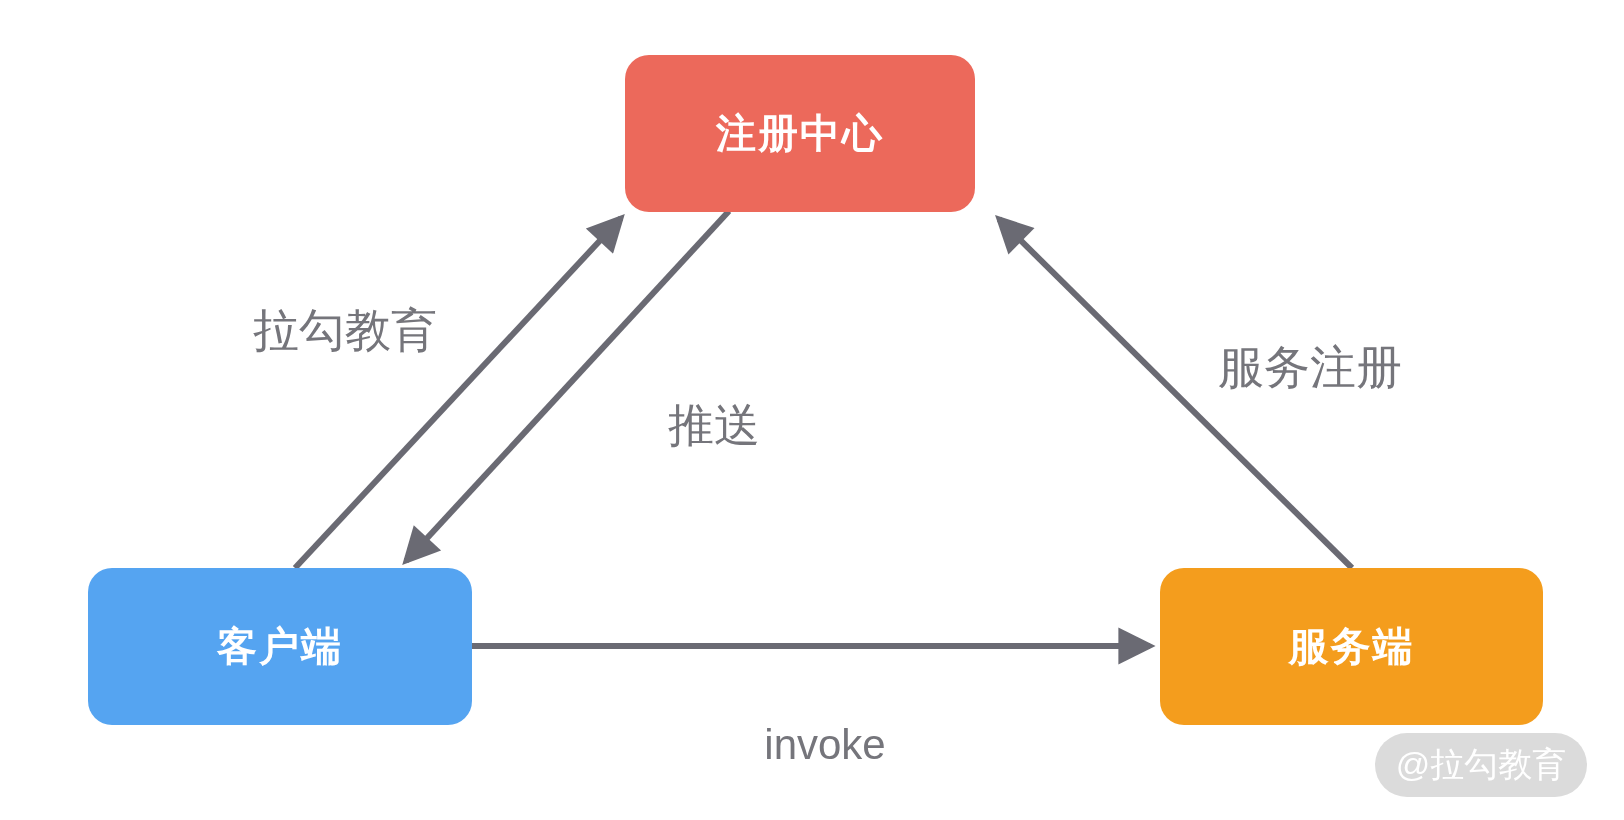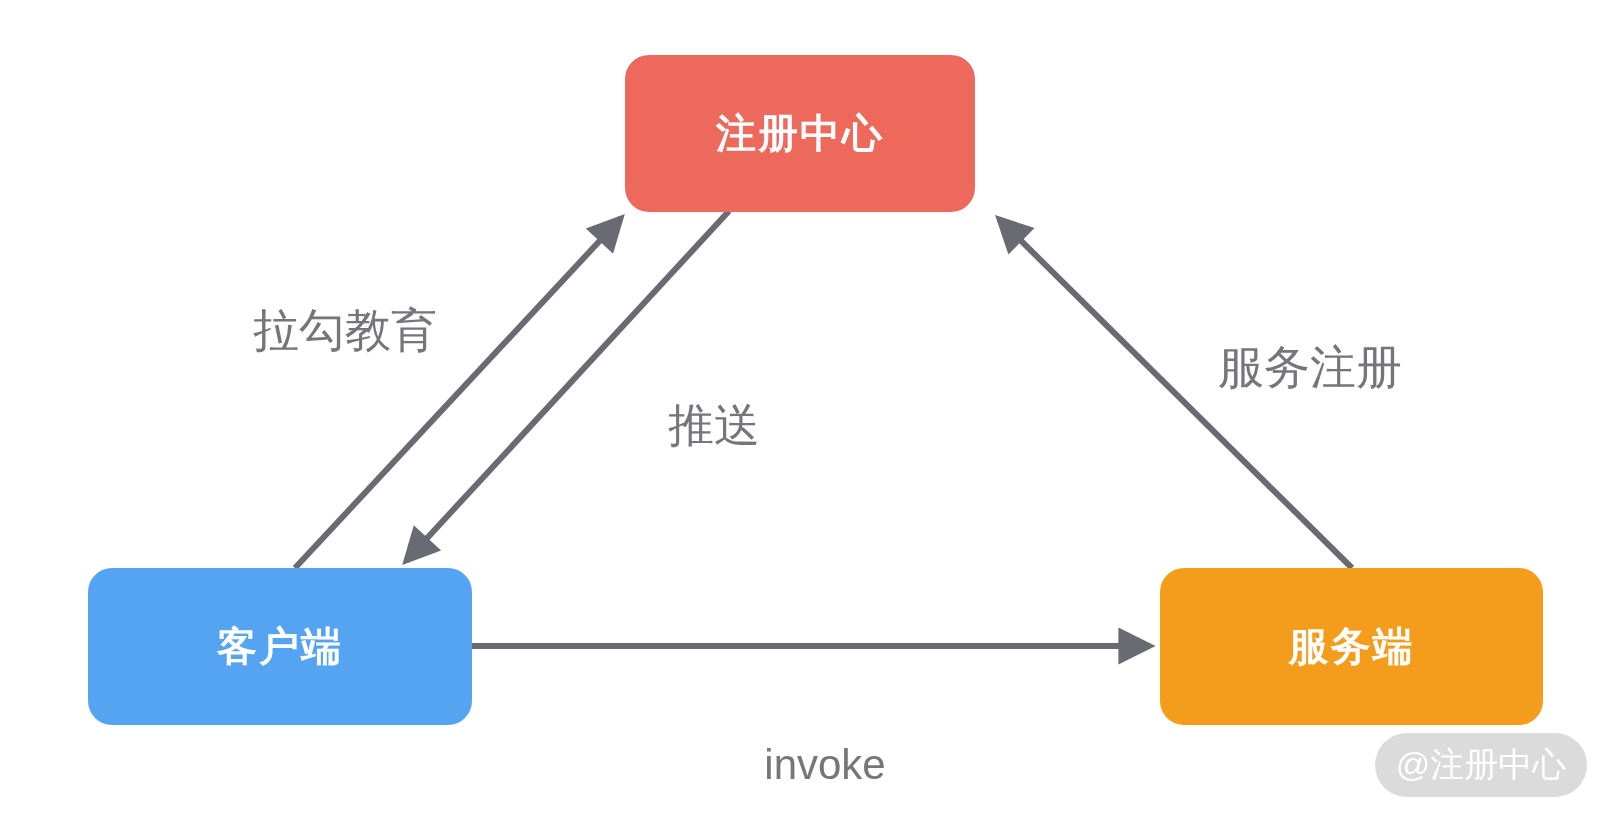--- a/index.html
+++ b/index.html
@@ -66,21 +66,21 @@
     color: #75757b;
     font-size: 46px;
     font-weight: 500;
     text-align: center;
     white-space: nowrap;
     line-height: 1.2;
   }
   .label-subscribe { left: 225px; top: 303px; width: 240px; }
   .label-push      { left: 595px; top: 398px; width: 165px; text-align: right; }
   .label-register  { left: 1190px; top: 340px; width: 240px; }
-  .label-invoke    { left: 725px; top: 740px; width: 200px; font-size: 42px; font-weight: 500; }
+  .label-invoke    { left: 725px; top: 720px; width: 200px; font-size: 42px; font-weight: 500; }
   .watermark {
     position: absolute;
     left: 1375px;
     top: 733px;
     width: 212px;
     height: 64px;
     border-radius: 32px;
     background: #dbdbdb;
     color: #ffffff;
     font-size: 34px;
@@ -121,16 +121,16 @@
 
   <div class="edge-label label-subscribe">拉勾教育</div>
 
   <div class="edge-label label-push">推送</div>
 
   <div class="edge-label label-register">服务注册</div>
 
   <div class="edge-label label-invoke">invoke</div>
 
   <div class="watermark">
-    <span>@注册中心</span>
+    <span>@拉勾教育</span>
   </div>
 
 </div>
 
 </body></html>

